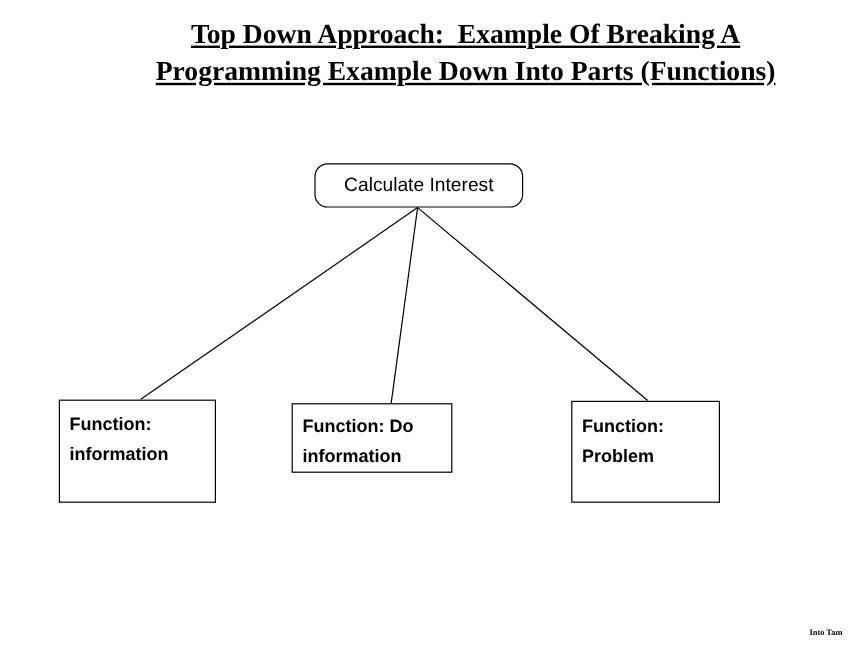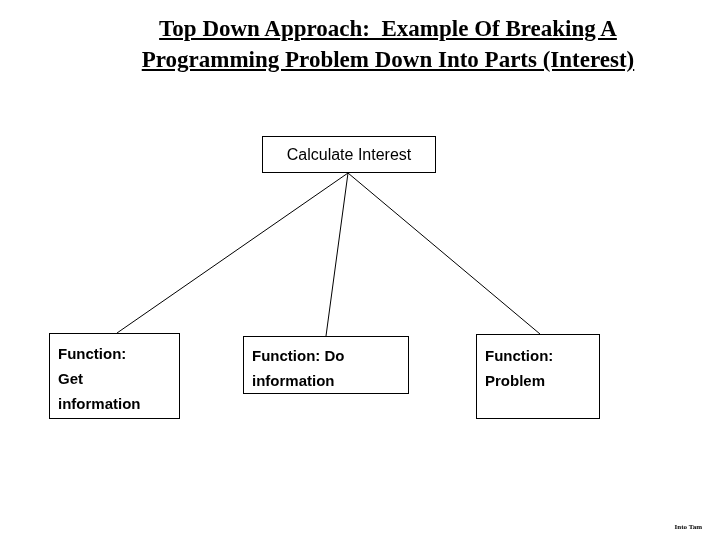--- a/index.html
+++ b/index.html
@@ -54,34 +54,35 @@
   }
   #node-root {
     left: 262px;
     top: 136px;
     width: 174px;
     height: 37px;
     font-size: 16px;
     line-height: 35px;
     text-align: center;
     white-space: nowrap;
+    border-radius: 11px;
   }
   #node-get-information {
     left: 49px;
     top: 333px;
     width: 131px;
     height: 86px;
     font-size: 15px;
     line-height: 25px;
     padding: 7px 0 0 8px;
   }
   #node-do-calculations {
     left: 243px;
     top: 336px;
-    width: 166px;
+    width: 134px;
     height: 58px;
     font-size: 15px;
     line-height: 25px;
     padding: 6px 0 0 8px;
   }
   #node-display-results {
     left: 476px;
     top: 334px;
     width: 124px;
     height: 85px;
@@ -114,36 +115,35 @@
     white-space: nowrap;
   }
 </style>
 </head>
 <body>
 
 <div id="slide">
 
   <div id="title">
     <span class="tline tline-1">Top Down Approach:  Example Of Breaking A</span><br>
-    <span class="tline tline-2">Programming Problem Down Into Parts (Interest)</span>
+    <span class="tline tline-2">Programming Example Down Into Parts (Functions)</span>
   </div>
 
   <svg id="connectors" viewBox="0 0 720 540" xmlns="http://www.w3.org/2000/svg">
     <line x1="348" y1="173" x2="117" y2="333" stroke="#000000" stroke-width="1"></line>
     <line x1="348" y1="173" x2="326" y2="336" stroke="#000000" stroke-width="1"></line>
     <line x1="348" y1="173" x2="540" y2="334" stroke="#000000" stroke-width="1"></line>
   </svg>
 
   <div class="node" id="node-root">
     <span>Calculate Interest</span>
   </div>
 
   <div class="node" id="node-get-information">
     <span class="node-line">Function:</span>
-    <span class="node-line">Get</span>
     <span class="node-line">information</span>
   </div>
 
   <div class="node" id="node-do-calculations">
     <span class="node-line">Function: Do</span>
     <span class="node-line">information</span>
   </div>
 
   <div class="node" id="node-display-results">
     <span class="node-line">Function:</span>

